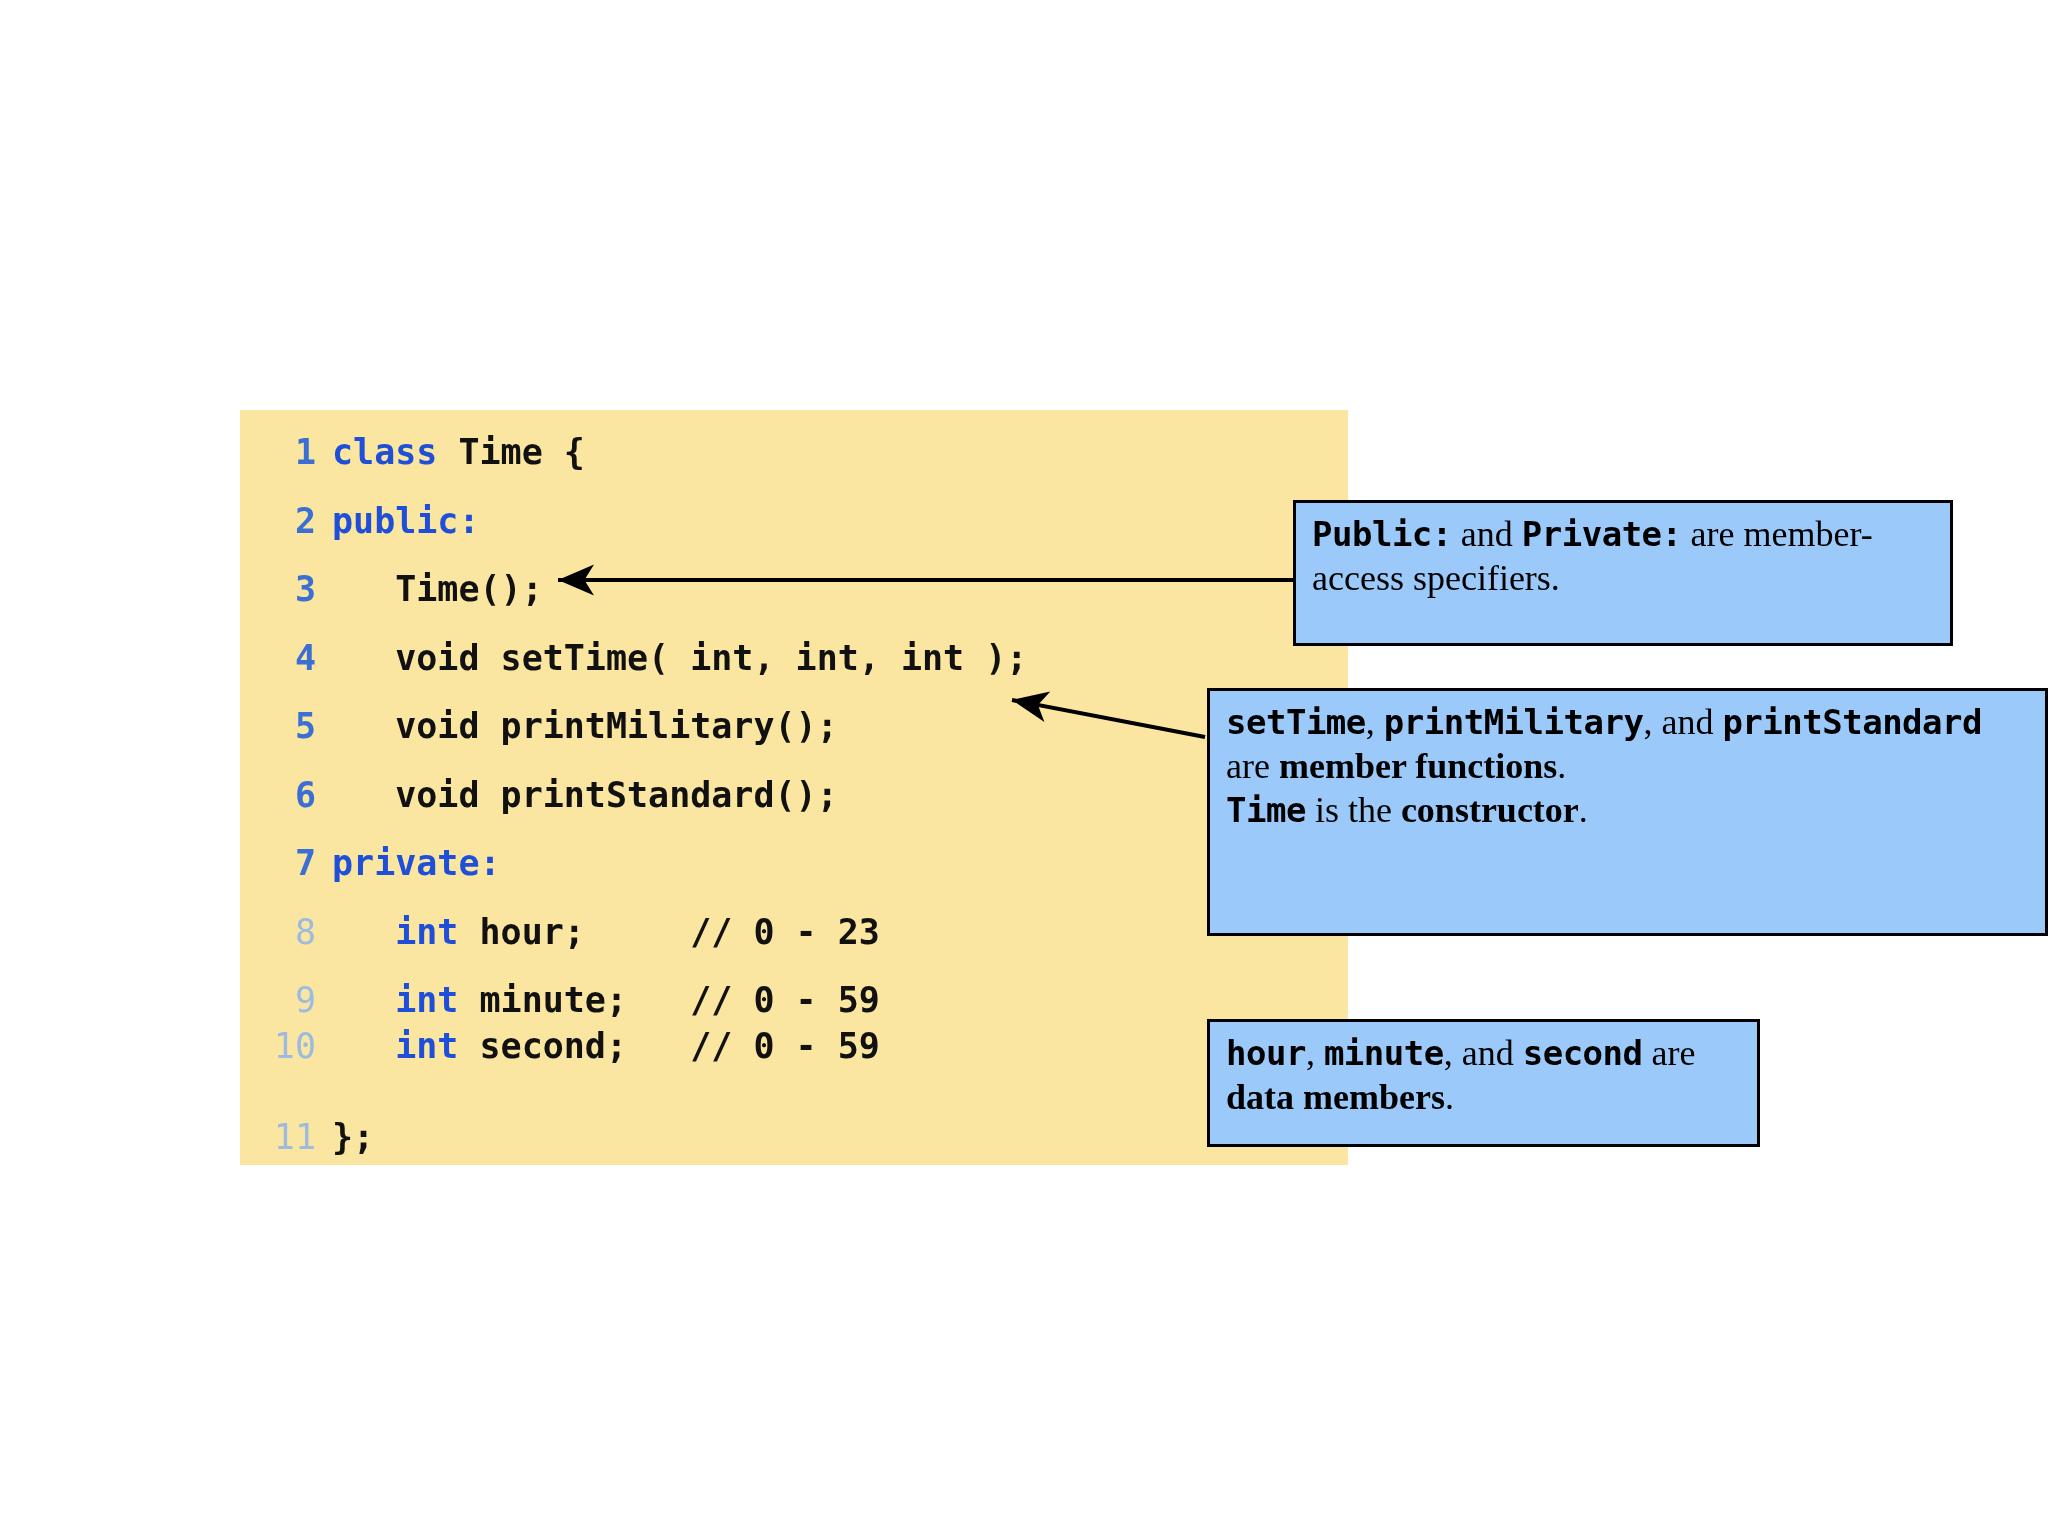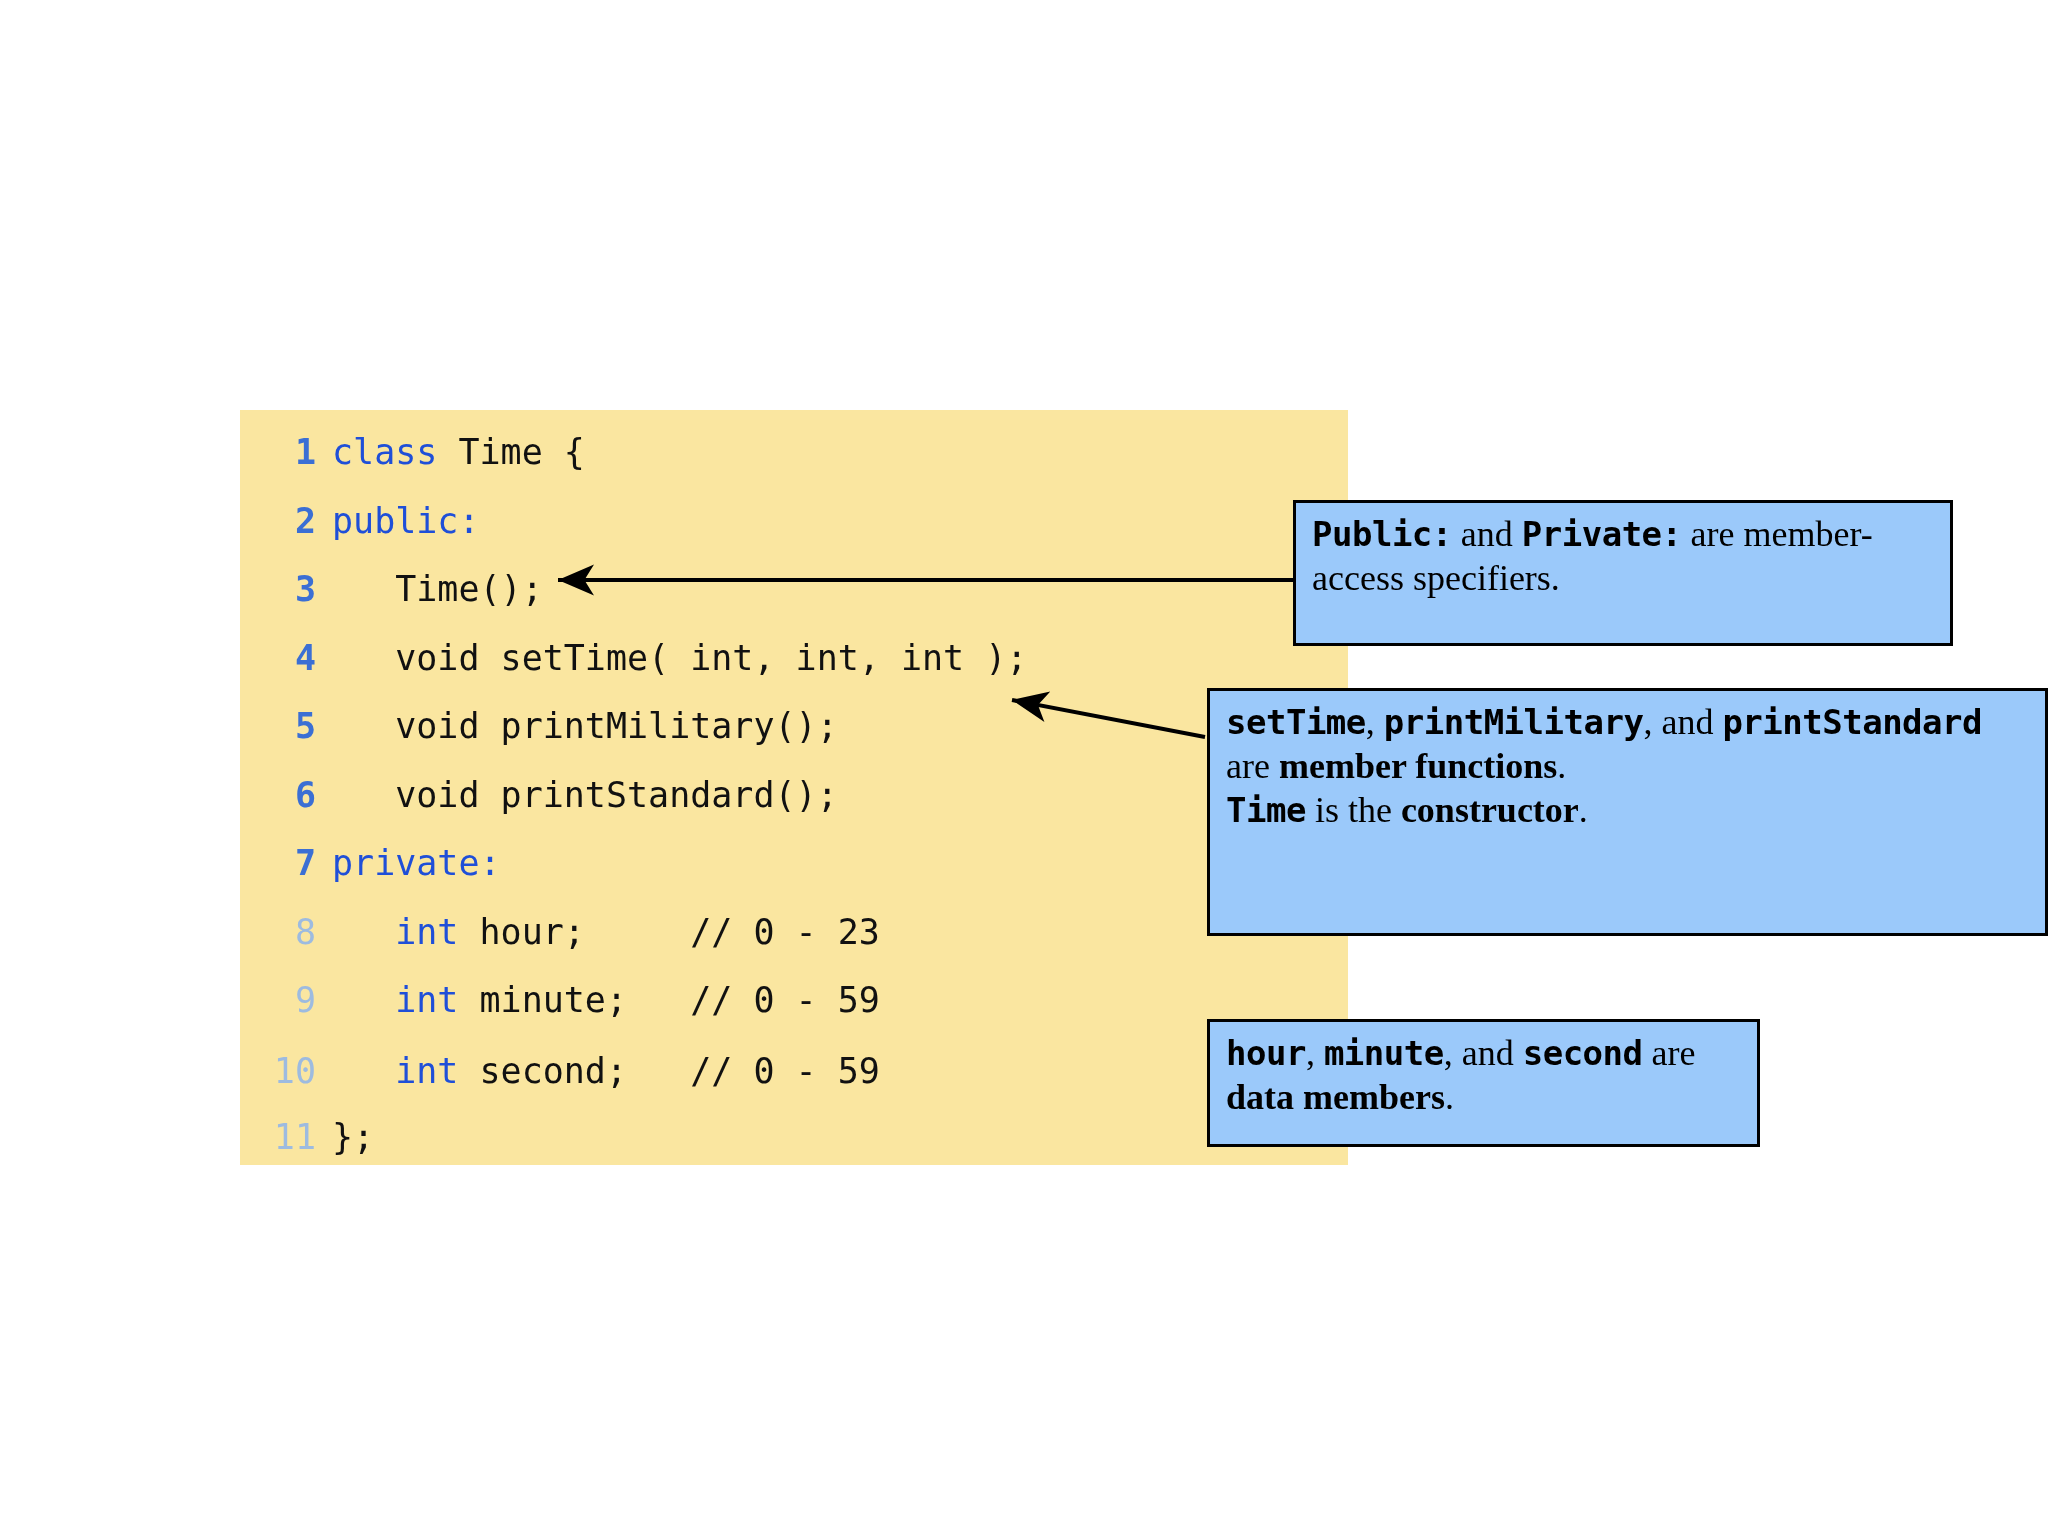--- a/index.html
+++ b/index.html
@@ -52,21 +52,21 @@
     color: #3b6fd4;
     font-weight: bold;
   }
   .lineno.faded {
     color: #9dbbe0;
     font-weight: normal;
   }
 
   .code-text {
     display: inline-block;
-    font-weight: normal;
+    font-weight: bold;
     color: #000000;
   }
   .kw   { color: #1f4fd8; }
   .plain{ color: #111111; }
 
   
   .callout {
     position: absolute;
     background: #9bc9fa;
     border: 3px solid #000000;
@@ -124,21 +124,21 @@
 
 <div class="code-line" style="top: 8px;"><span class="lineno strong">1</span><span class="code-text"><span class="kw">class </span><span class="plain">Time {</span></span></div>
     <div class="code-line" style="top: 76.5px;"><span class="lineno strong">2</span><span class="code-text"><span class="kw">public:</span></span></div>
     <div class="code-line" style="top: 145px;"><span class="lineno strong">3</span><span class="code-text"><span class="plain">   Time();</span></span></div>
     <div class="code-line" style="top: 213.5px;"><span class="lineno strong">4</span><span class="code-text"><span class="plain">   void setTime( int, int, int );</span></span></div>
     <div class="code-line" style="top: 282px;"><span class="lineno strong">5</span><span class="code-text"><span class="plain">   void printMilitary();</span></span></div>
     <div class="code-line" style="top: 350.5px;"><span class="lineno strong">6</span><span class="code-text"><span class="plain">   void printStandard();</span></span></div>
     <div class="code-line" style="top: 419px;"><span class="lineno strong">7</span><span class="code-text"><span class="kw">private:</span></span></div>
     <div class="code-line" style="top: 487.5px;"><span class="lineno faded">8</span><span class="code-text"><span class="plain">   </span><span class="kw">int</span><span class="plain"> hour;     // 0 - 23</span></span></div>
     <div class="code-line" style="top: 556px;"><span class="lineno faded">9</span><span class="code-text"><span class="plain">   </span><span class="kw">int</span><span class="plain"> minute;   // 0 - 59</span></span></div>
-    <div class="code-line" style="top: 627px;"><span class="lineno faded">10</span><span class="code-text"><span class="plain">   </span><span class="kw">int</span><span class="plain"> second;   // 0 - 59</span></span></div>
+    <div class="code-line" style="top: 602px;"><span class="lineno faded">10</span><span class="code-text"><span class="plain">   </span><span class="kw">int</span><span class="plain"> second;   // 0 - 59</span></span></div>
     <div class="code-line" style="top: 693px;"><span class="lineno faded">11</span><span class="code-text"><span class="plain">};</span></span></div>
   </div>
 
 <svg id="arrow-layer" viewBox="0 0 2048 1536" xmlns="http://www.w3.org/2000/svg">
   <defs>
     <marker id="ah" markerWidth="12" markerHeight="12" refX="9" refY="4.5" orient="auto" markerUnits="strokeWidth">
       <path d="M9,4.5 L0,0.6 L2.4,4.5 L0,8.4 Z" fill="#000000"></path>
     </marker>
   </defs>
   <g id="arrow-group">

